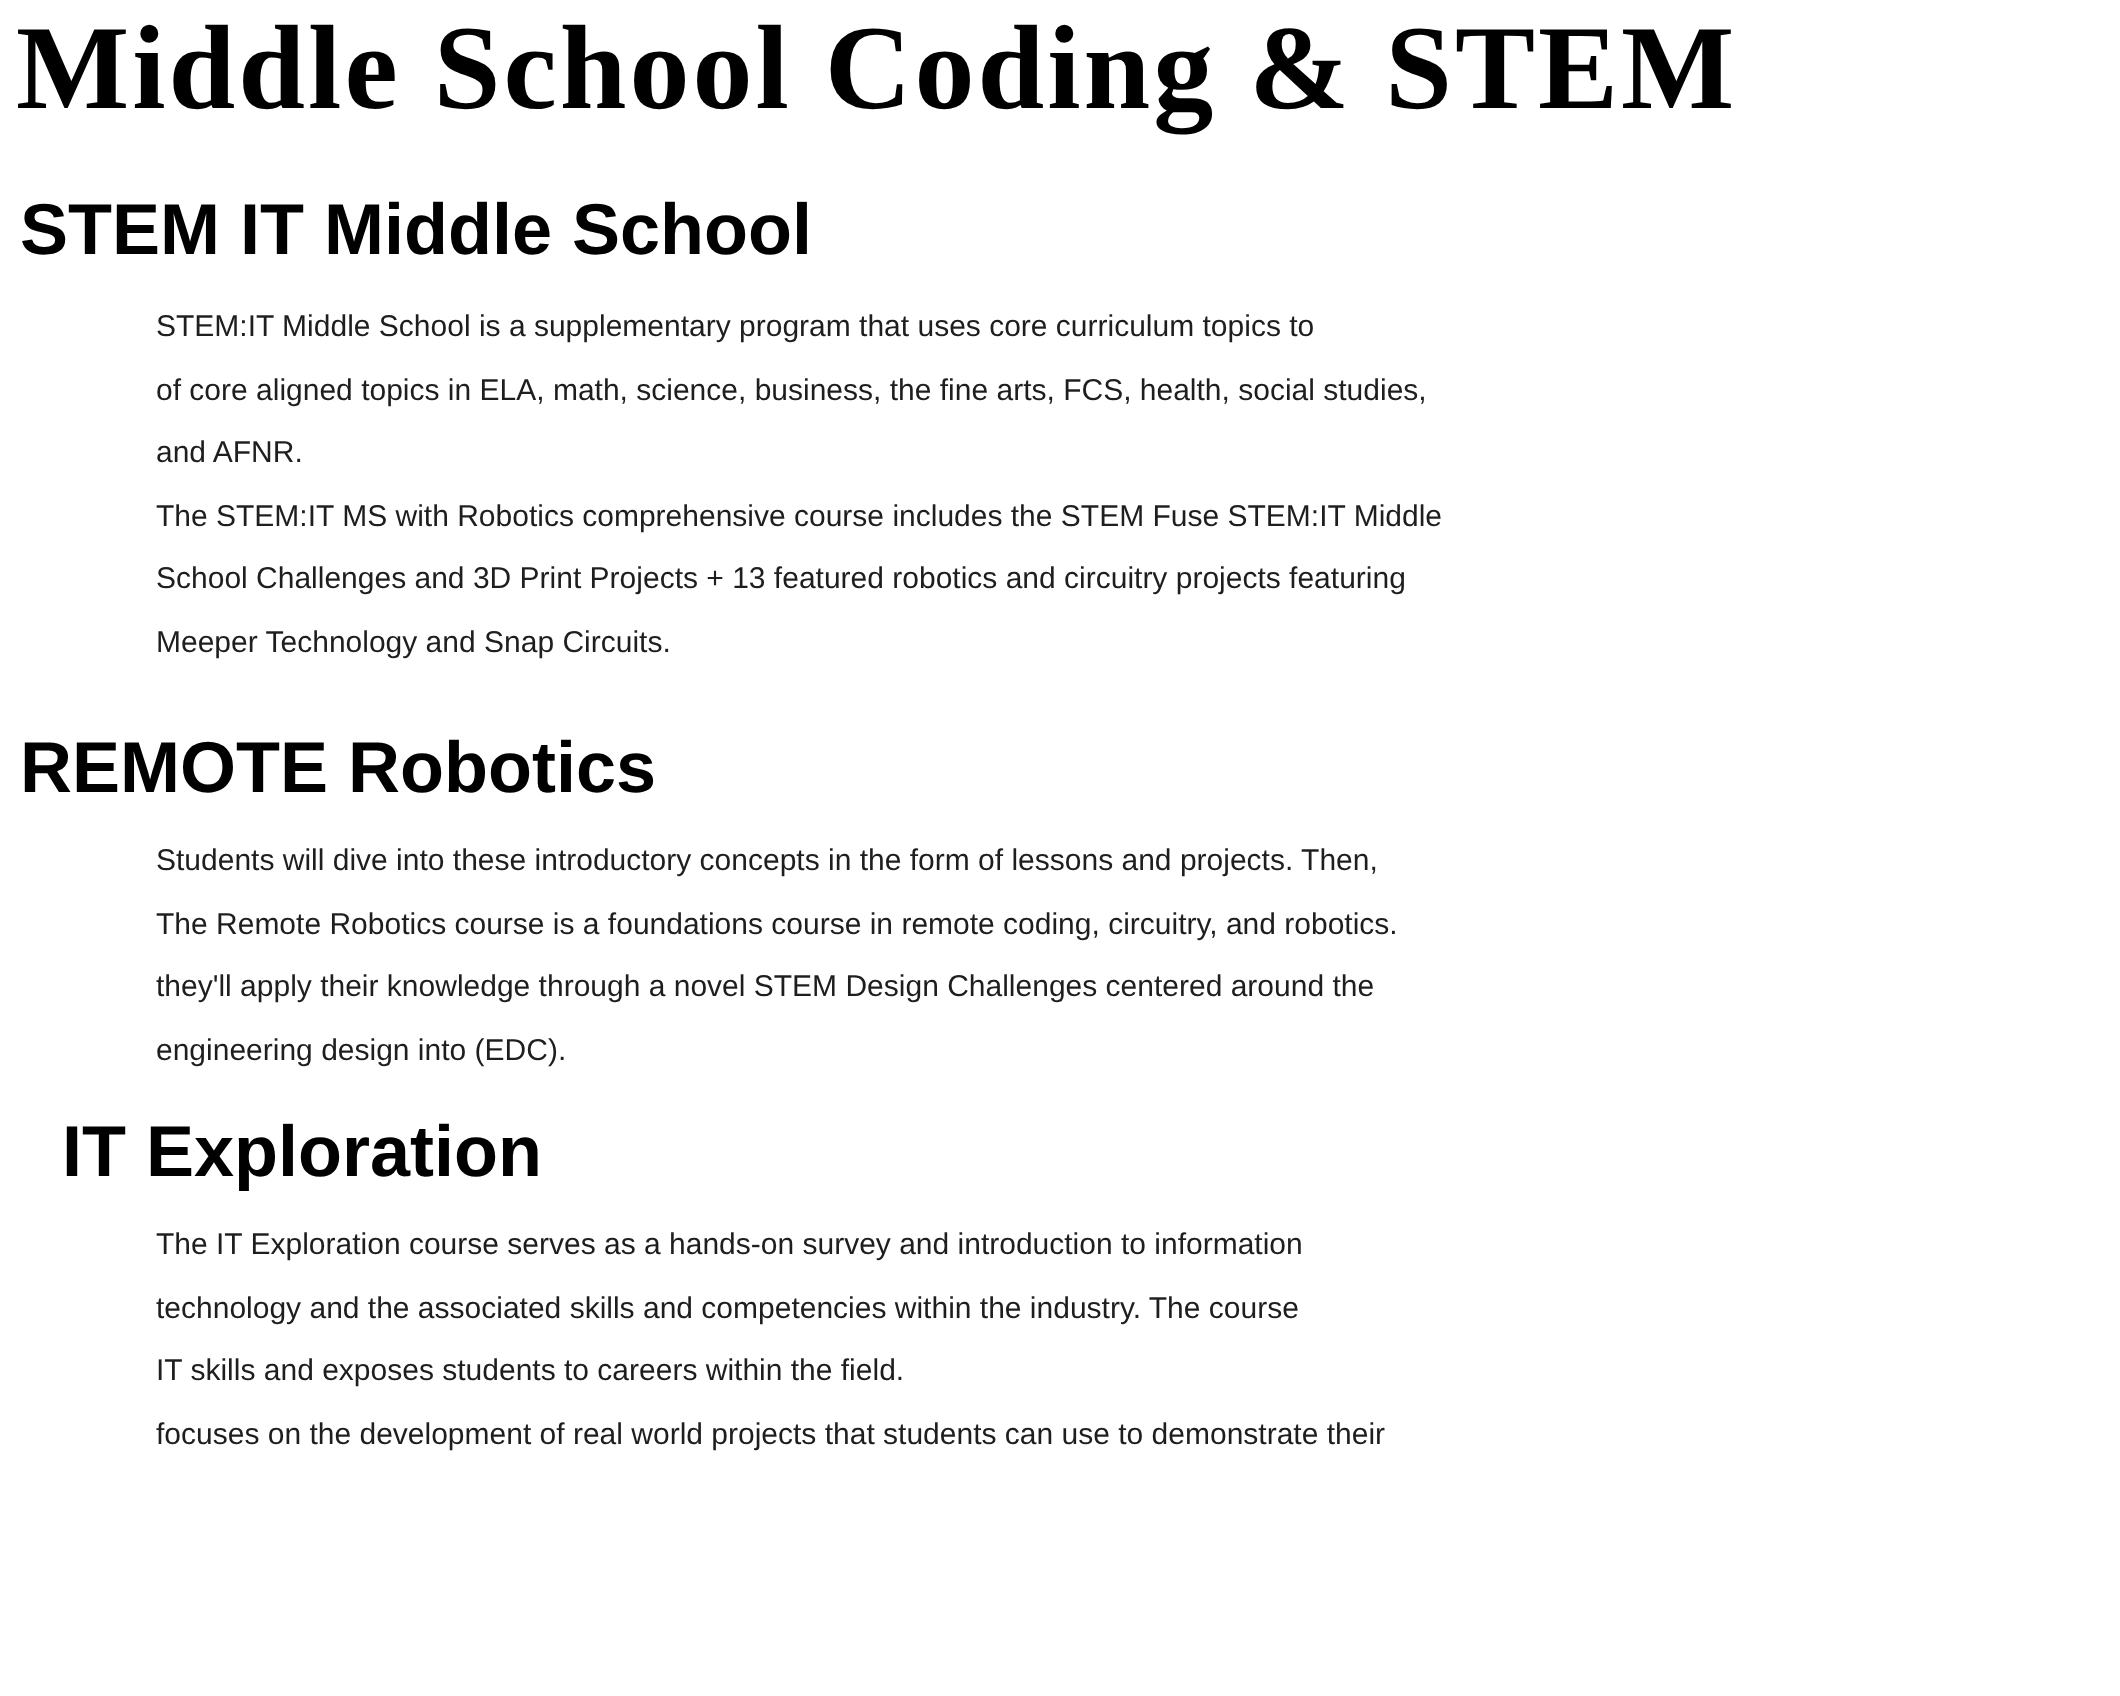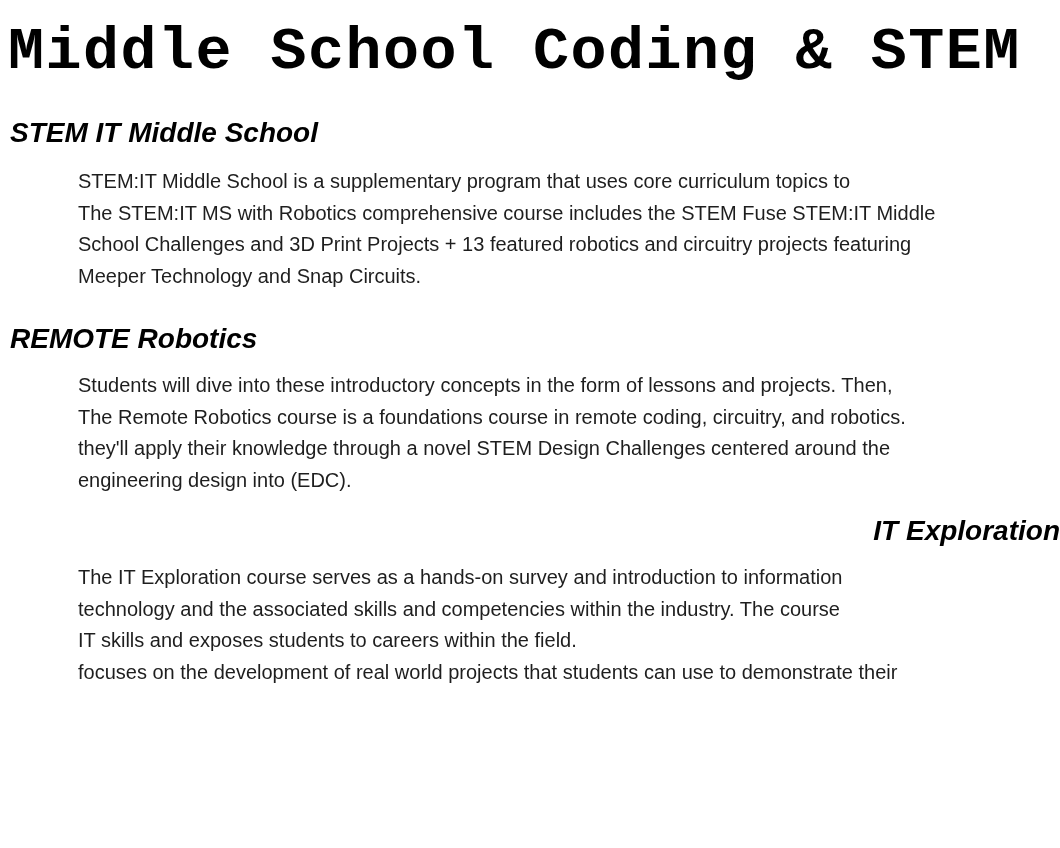--- a/index.html
+++ b/index.html
@@ -18,70 +18,70 @@
     font-family: "Liberation Sans", sans-serif;
     overflow: hidden;
   }
   .page {
     width: 1060px;
     height: 848px;
     background: var(--background);
     overflow: hidden;
   }
   .title {
-    margin: 18px 0 0 8px;
-    font-family: Liberation Mono, monospace;
+    margin: 0 0 0 8px;
+    font-family: Liberation Serif, serif;
     font-size: 60px;
     line-height: 68px;
     font-weight: 800;
     letter-spacing: 1.5px;
     color: var(--heading_text);
     white-space: nowrap;
   }
   .section-heading {
     margin: 28px 0 14px 10px;
     font-family: "Liberation Sans", sans-serif;
-    font-size: 28px;
+    font-size: 36px;
     line-height: 38px;
     font-weight: 700;
     color: var(--heading_text);
     white-space: nowrap;
-    font-style: italic;
   }
   section.indented .section-heading {
     margin-top: 16px;
     margin-bottom: 12px;
-    margin-left: 21px;
-    text-align: right;
+    margin-left: 31px;
   }
   section.tight .section-heading {
     margin-bottom: 12px;
   }
   .para {
     margin: 0 0 0 78px;
-    font-size: 20px;
+    font-size: 15px;
     line-height: 31.5px;
     font-weight: 400;
     color: var(--body_text);
   }
   .line {
     white-space: nowrap;
   }
 </style>
 </head>
 <body>
 
 <main class="page">
 
   <h1 class="title">Middle School Coding &amp; STEM</h1>
 
   <section>
     <h2 class="section-heading">STEM IT Middle School</h2>
     <div class="para">
       <div class="line">STEM:IT Middle School is a supplementary program that uses core curriculum topics to</div>
+      <div class="line">of core aligned topics in ELA, math, science, business, the fine arts, FCS, health, social studies,</div>
+      <div class="line">and AFNR.</div>
     </div>
   </section>
 
   <section>
     <div class="para">
       <div class="line">The STEM:IT MS with Robotics comprehensive course includes the STEM Fuse STEM:IT Middle</div>
       <div class="line">School Challenges and 3D Print Projects + 13 featured robotics and circuitry projects featuring</div>
       <div class="line">Meeper Technology and Snap Circuits.</div>
     </div>
   </section>

